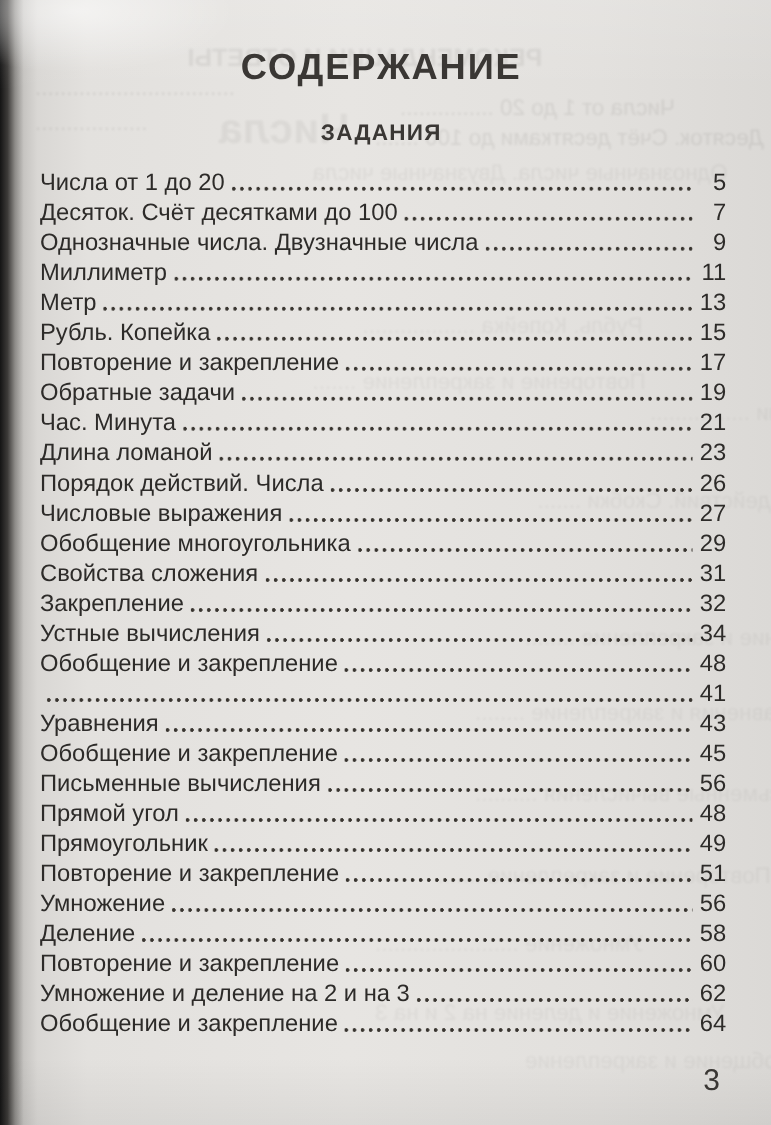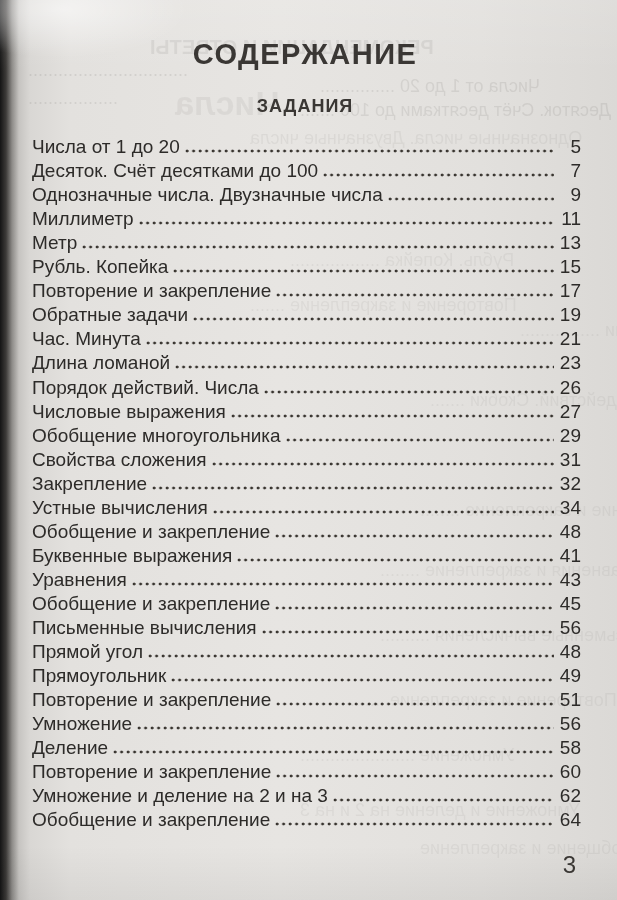--- a/index.html
+++ b/index.html
@@ -196,21 +196,20 @@
     <span class="p">34</span>
   </div>
 
   <div class="row">
     <span class="t">Обобщение и закрепление</span>
     <span class="dots"></span>
     <span class="p">48</span>
   </div>
 
   <div class="row">
-    <span class="t">Буквенные выражения</span>
     <span class="dots"></span>
     <span class="p">41</span>
   </div>
 
   <div class="row">
     <span class="t">Уравнения</span>
     <span class="dots"></span>
     <span class="p">43</span>
   </div>
 

